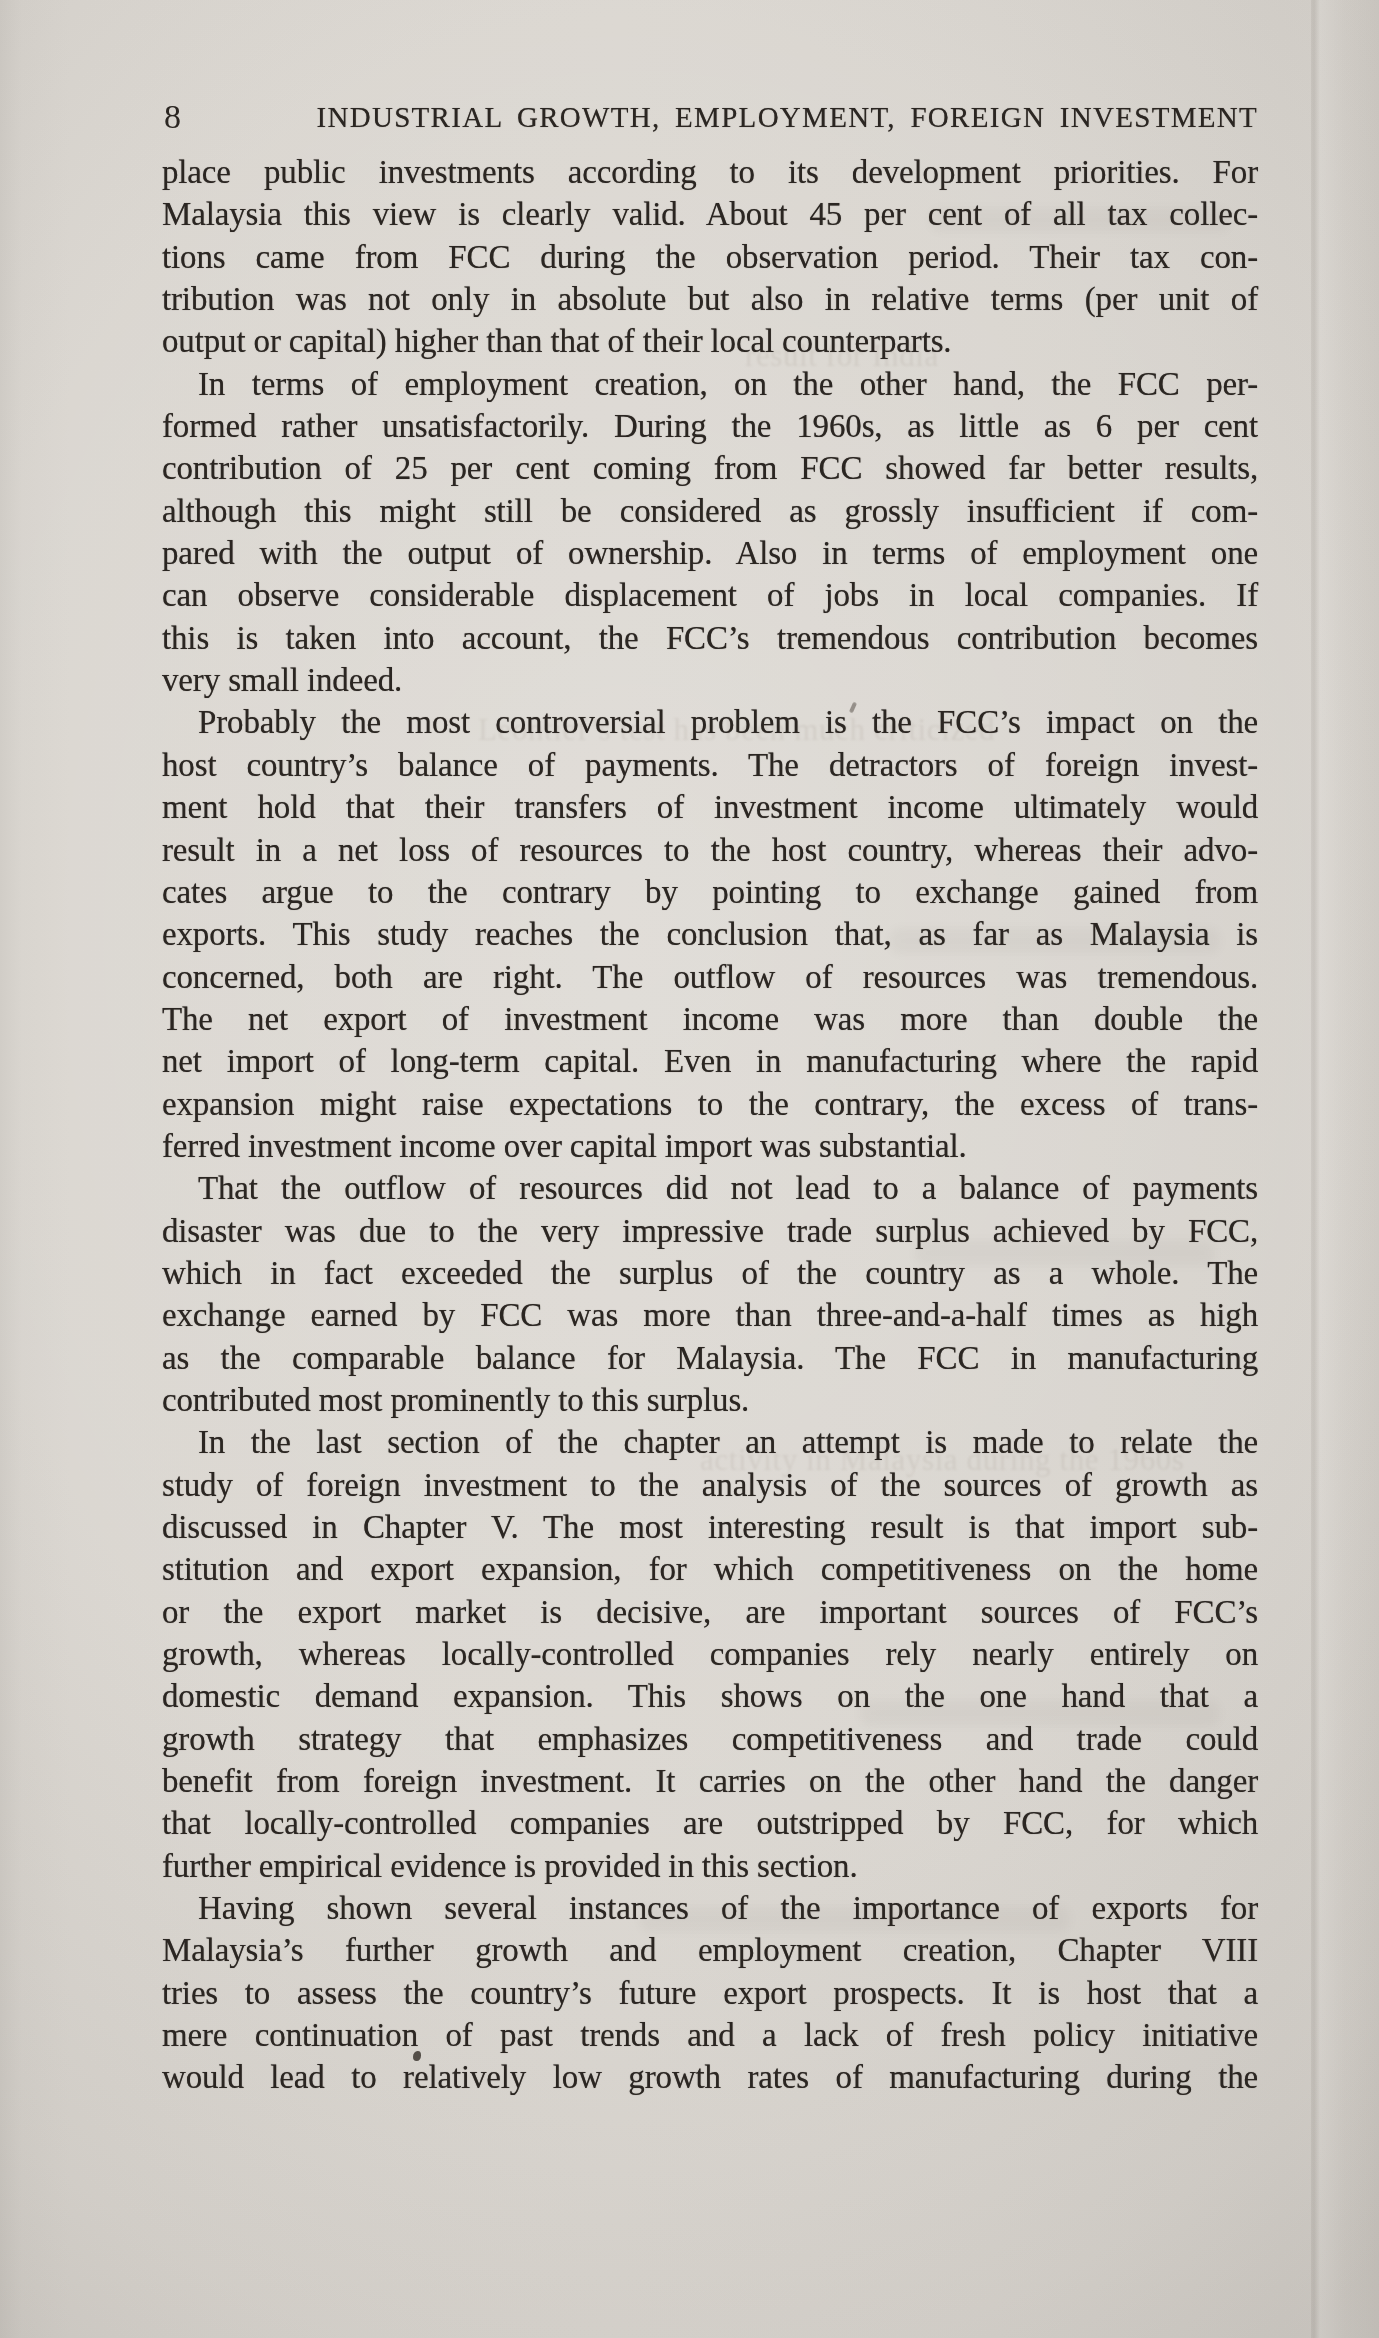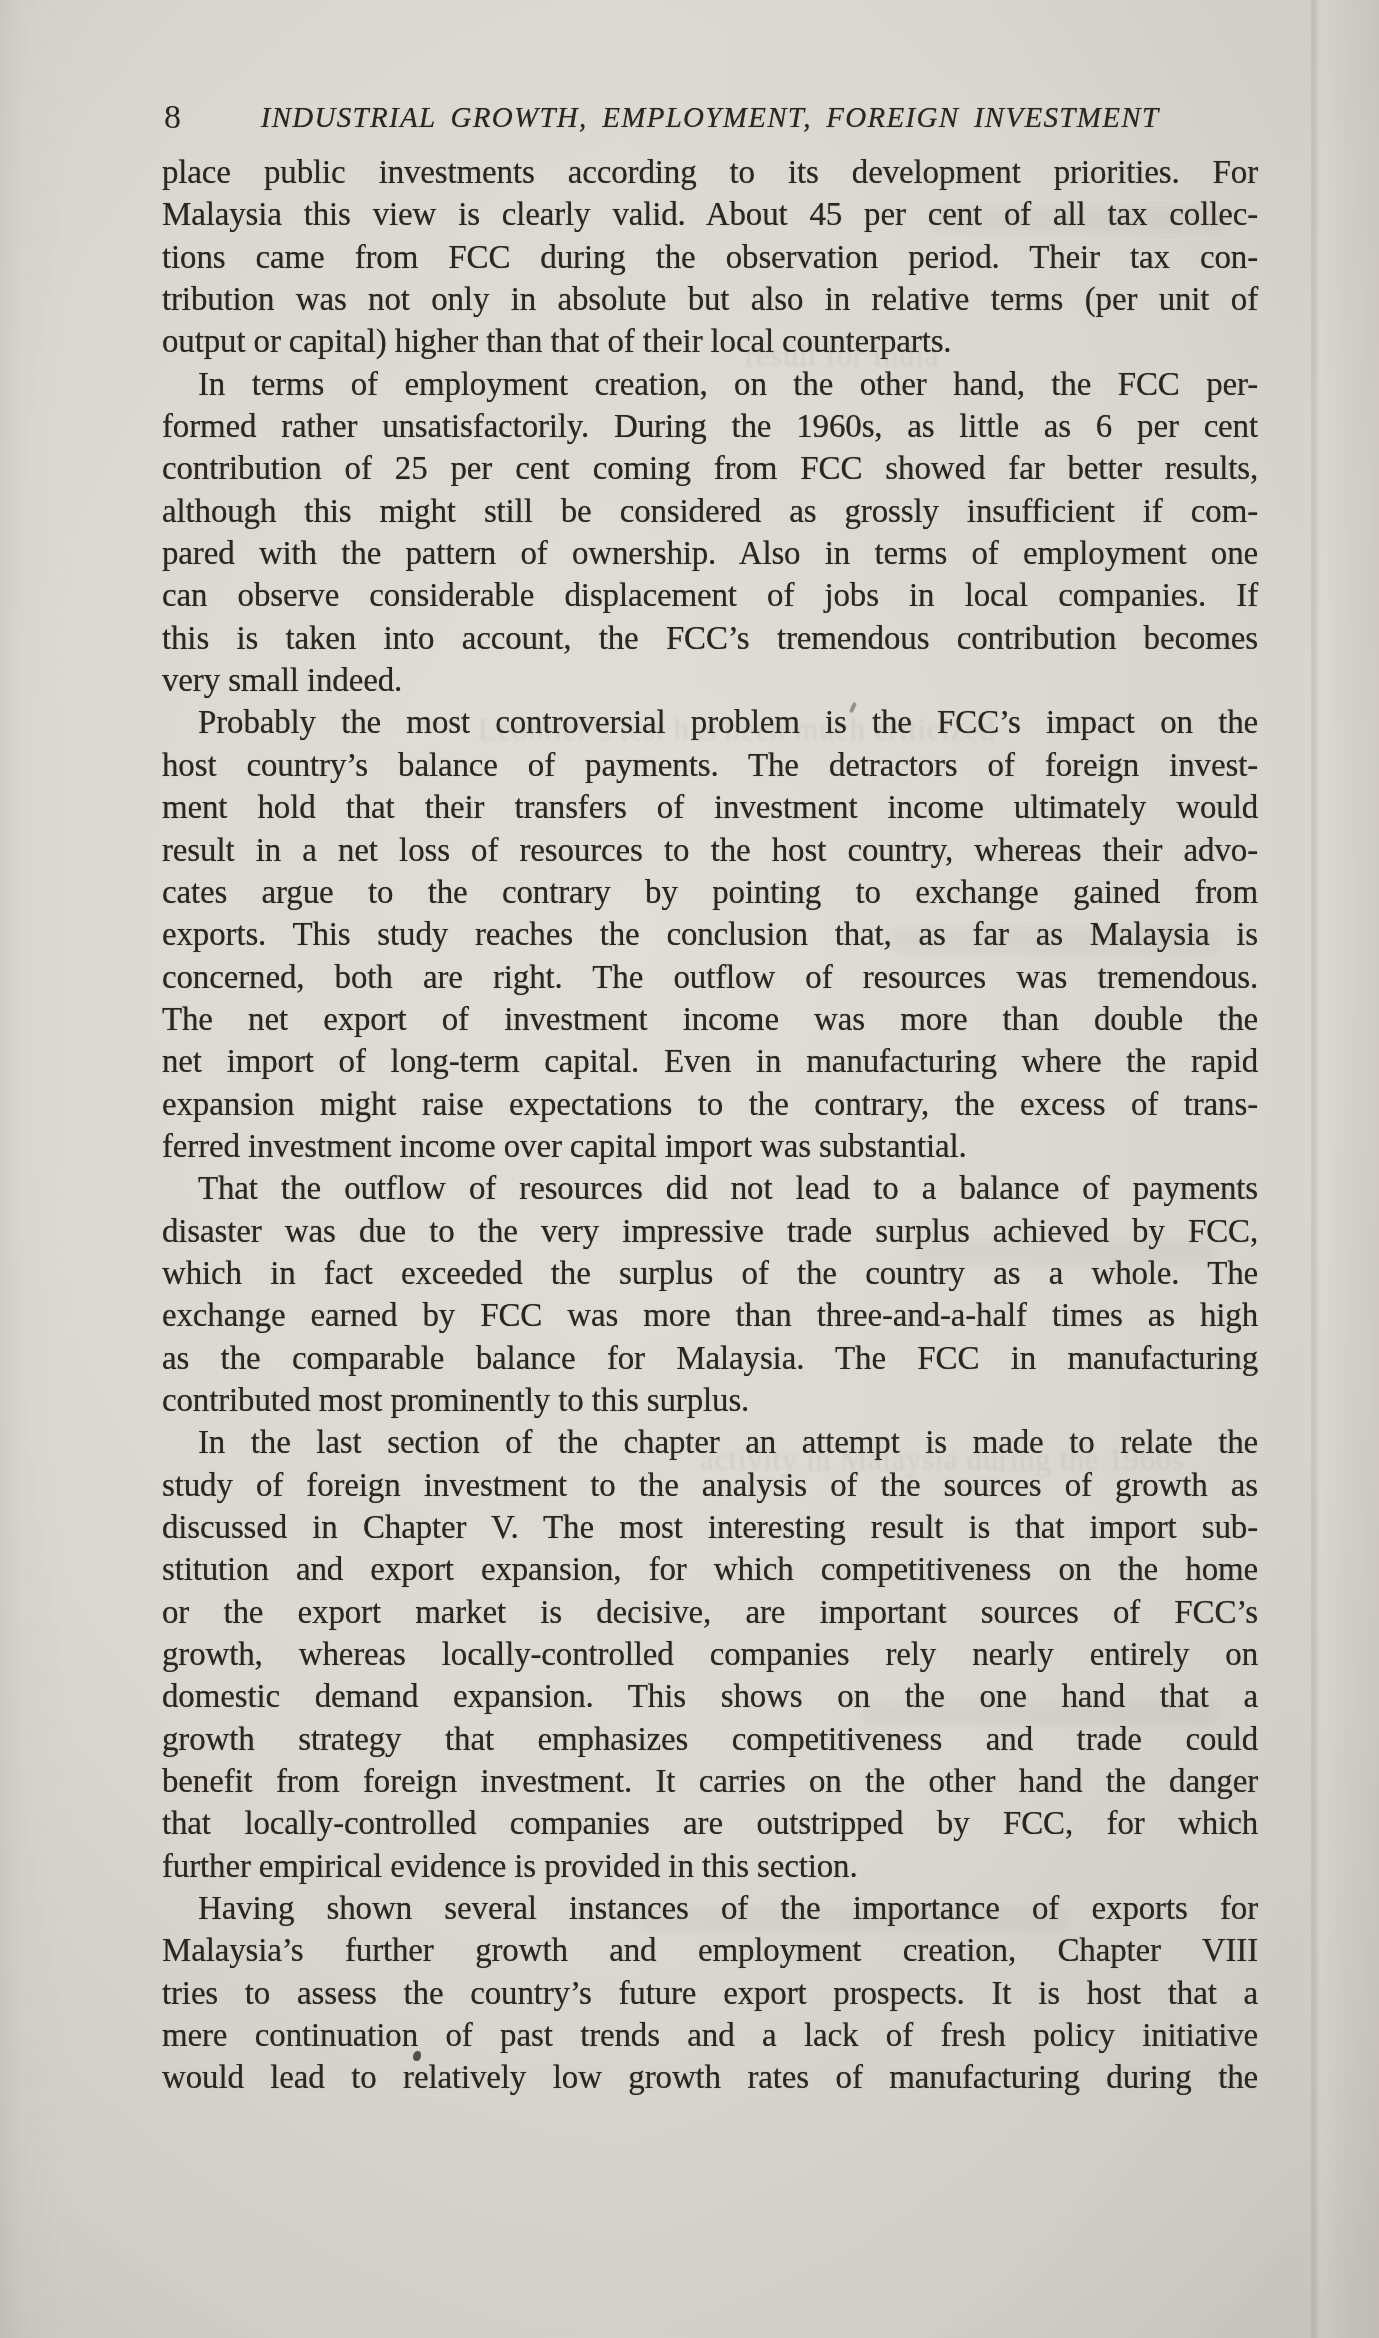--- a/index.html
+++ b/index.html
@@ -24,27 +24,26 @@
   }
   .header{
     position:absolute;top:94px;left:162px;width:1096px;height:46px;
     line-height:46px;
   }
   .page-number{
     position:absolute;left:2px;top:0;
     font-size:34px;
   }
   .running-head{
-    text-align:center;
+    text-align:right;
     font-size:29px;
     letter-spacing:1.3px;
     word-spacing:6px;
     white-space:nowrap;
     text-shadow:0 0 0.8px rgba(43,38,34,0.65);
-    font-style:italic;
   }
   .text-column{
     position:absolute;top:151px;left:162px;width:1096px;
     font-size:33px;
     line-height:42.35px;
     text-shadow:0 0 0.8px rgba(43,38,34,0.62);
   }
   .line{
     text-align:justify;
     text-align-last:justify;
@@ -108,21 +107,21 @@
         <div class="line">Malaysia this view is clearly valid. About 45 per cent of all tax collec-</div>
         <div class="line">tions came from FCC during the observation period. Their tax con-</div>
         <div class="line">tribution was not only in absolute but also in relative terms (per unit of</div>
         <div class="line endp">output or capital) higher than that of their local counterparts.</div>
       </div>
       <div>
         <div class="line ind">In terms of employment creation, on the other hand, the FCC per-</div>
         <div class="line">formed rather unsatisfactorily. During the 1960s, as little as 6 per cent</div>
         <div class="line">contribution of 25 per cent coming from FCC showed far better results,</div>
         <div class="line">although this might still be considered as grossly insufficient if com-</div>
-        <div class="line">pared with the pattern of ownership. Also in terms of employment one</div>
+        <div class="line">pared with the output of ownership. Also in terms of employment one</div>
         <div class="line">can observe considerable displacement of jobs in local companies. If</div>
         <div class="line">this is taken into account, the FCC’s tremendous contribution becomes</div>
         <div class="line endp">very small indeed.</div>
       </div>
       <div>
         <div class="line ind">Probably the most controversial problem is the FCC’s impact on the</div>
         <div class="line">host country’s balance of payments. The detractors of foreign invest-</div>
         <div class="line">ment hold that their transfers of investment income ultimately would</div>
         <div class="line">result in a net loss of resources to the host country, whereas their advo-</div>
         <div class="line">cates argue to the contrary by pointing to exchange gained from</div>

